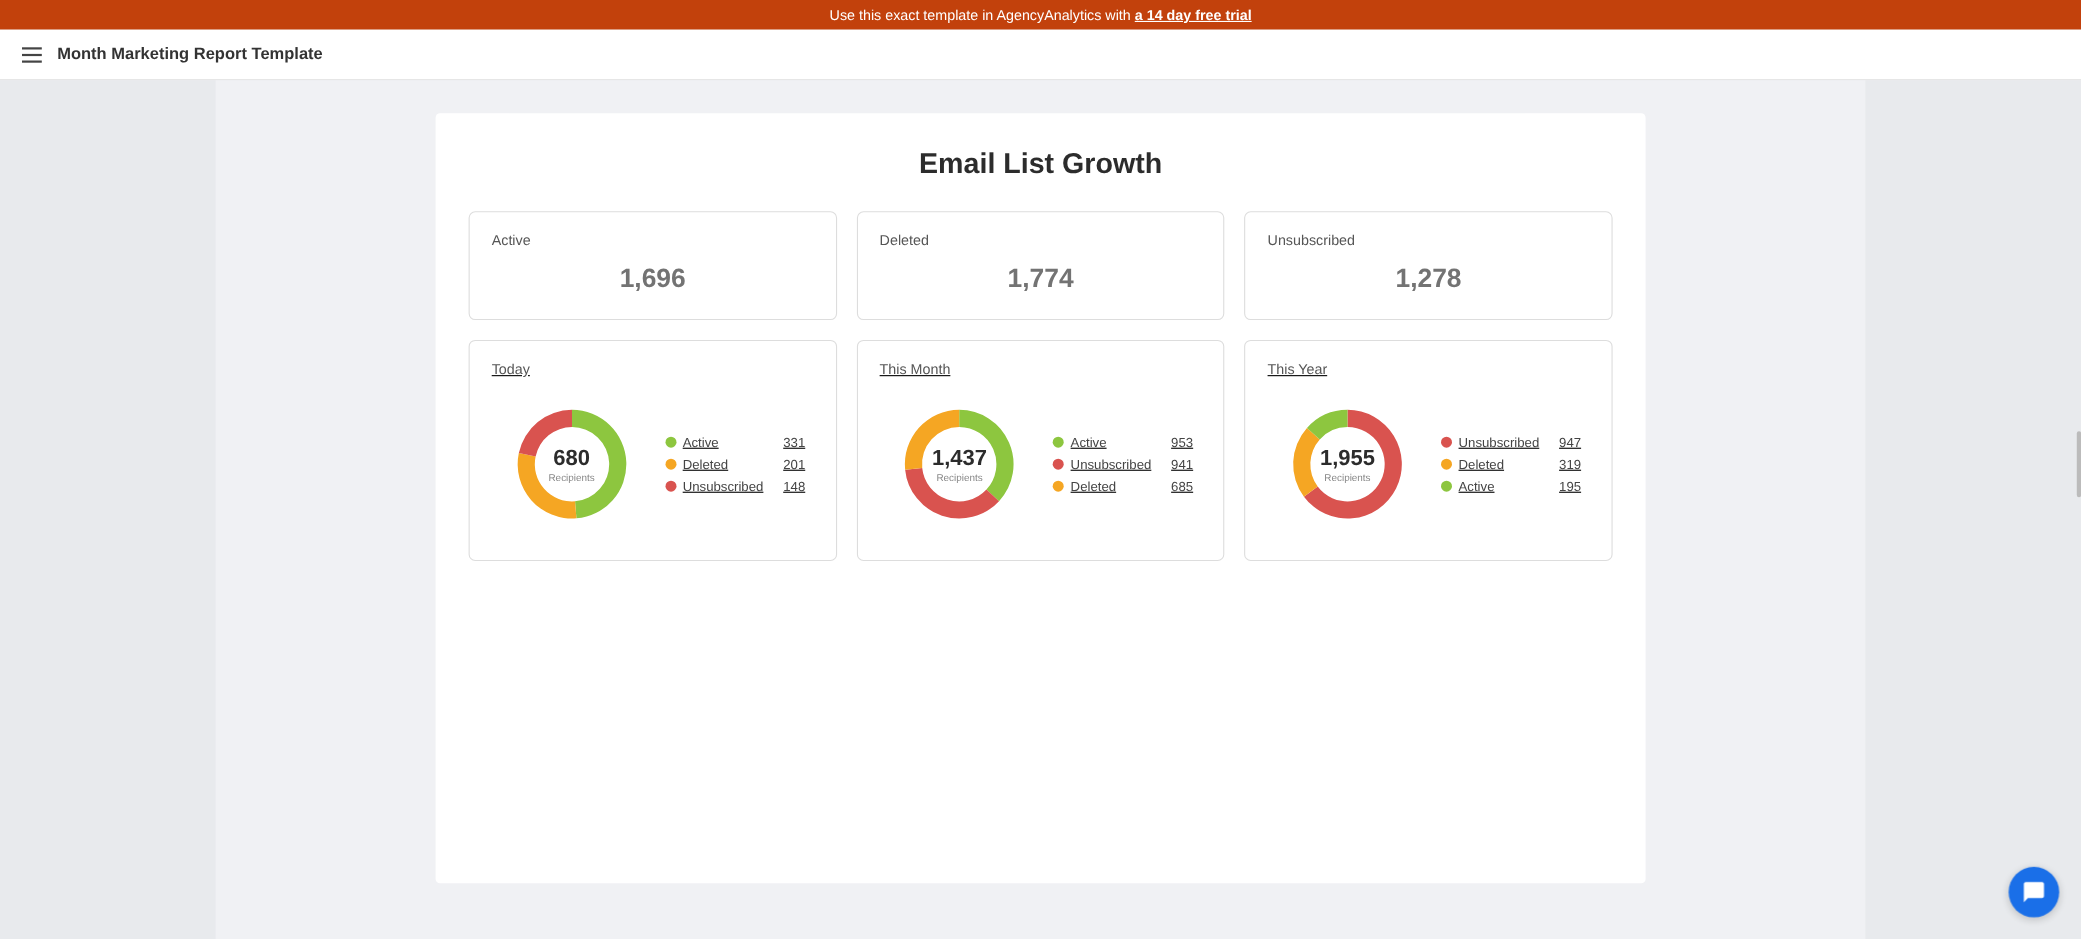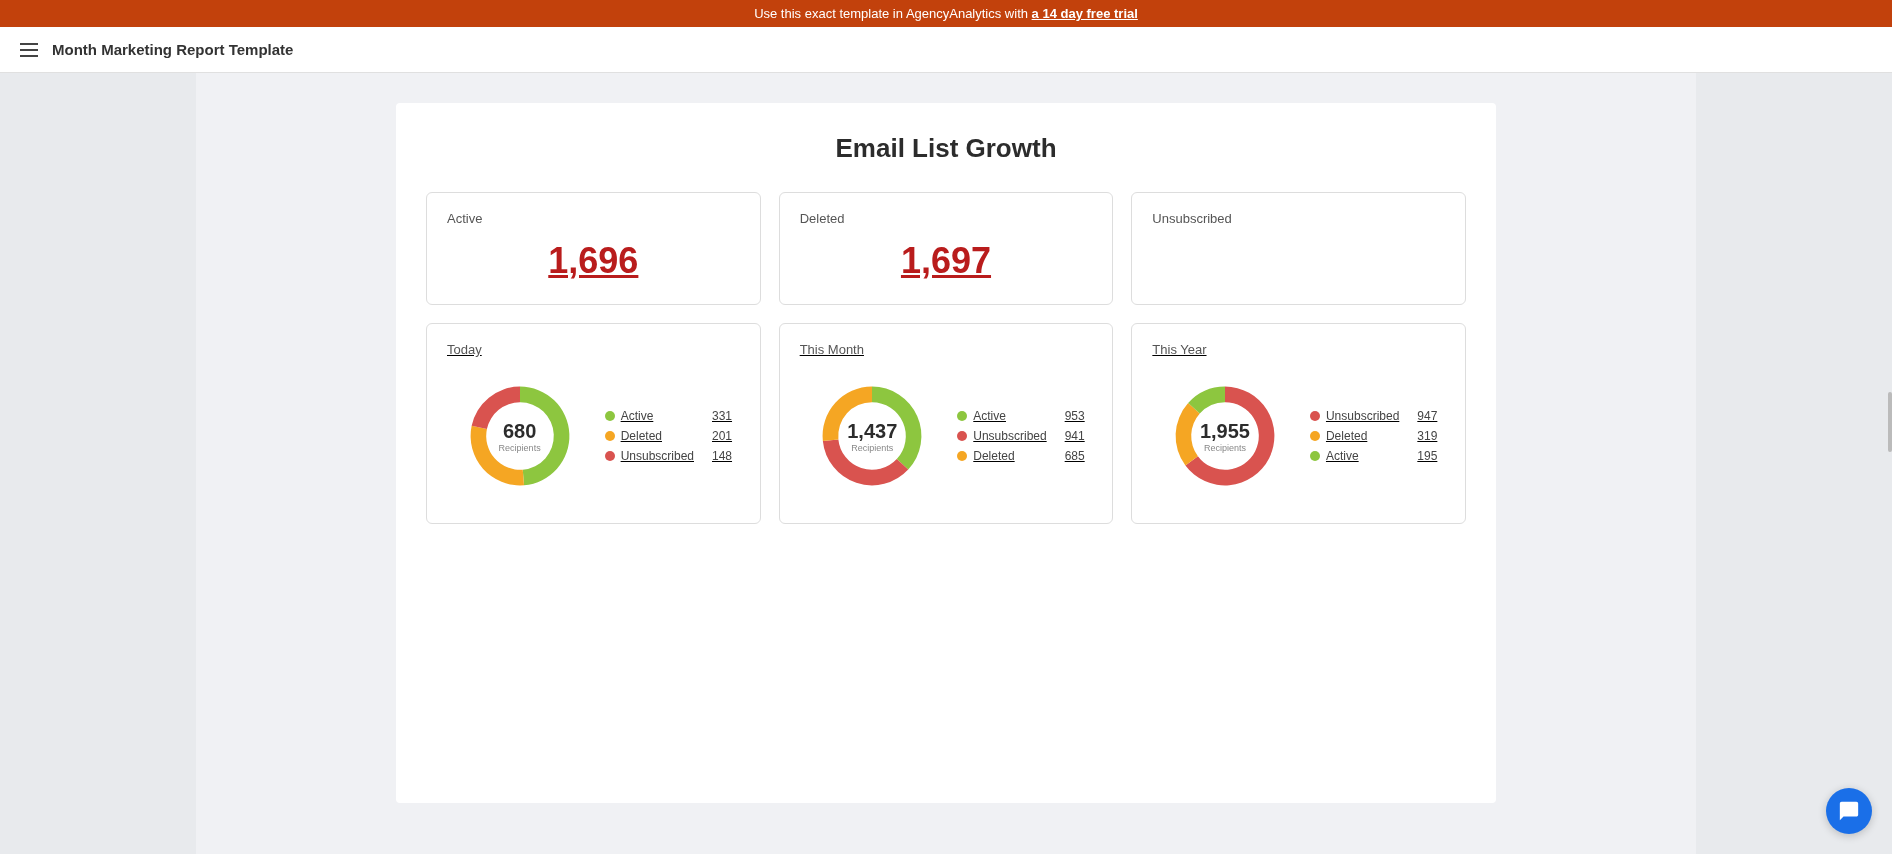--- a/index.html
+++ b/index.html
@@ -67,25 +67,24 @@
       background: #fff;
     }
 
     .stat-card .label {
       font-size: 13px;
       color: #555;
       margin-bottom: 14px;
     }
 
     .stat-card .value {
-      font-size: 36px;
+      font-size: 24px;
       font-weight: 700;
-      color: #b91c1c;
+      color: #737373;
       text-align: center;
-      text-decoration: underline;
     }
 
     
     .donut-card {
       border: 1px solid #ddd;
       border-radius: 6px;
       padding: 18px 20px 22px;
       background: #fff;
       text-decoration: underline;
     }
@@ -186,24 +185,25 @@
 
       <h1 class="page-title">Email List Growth</h1>
 
       <div class="cards-row" id="stat-cards-container">
           <div class="stat-card">
       <div class="label">Active</div>
       <div class="value">1,696</div>
     </div>
           <div class="stat-card">
       <div class="label">Deleted</div>
-      <div class="value">1,697</div>
+      <div class="value">1,774</div>
     </div>
           <div class="stat-card">
       <div class="label">Unsubscribed</div>
+      <div class="value">1,278</div>
     </div>
         </div>
 
       <div class="cards-row" id="donut-cards-container">
           <div class="donut-card">
       <div class="label">Today</div>
       <div class="chart-area">
         <div class="donut-wrapper">
           <svg width="130" height="130" viewBox="0 0 130 130">
                   <path d="M 65 31.199999999999996 L 65 15.600000000000001 A 49.4 49.4 0 0 1 69.03057621146698 114.23529684488108 L 67.75776267100372 98.68730836755022 A 33.800000000000004 33.800000000000004 0 0 0 65 31.199999999999996 Z" fill="#8dc63f"></path>

